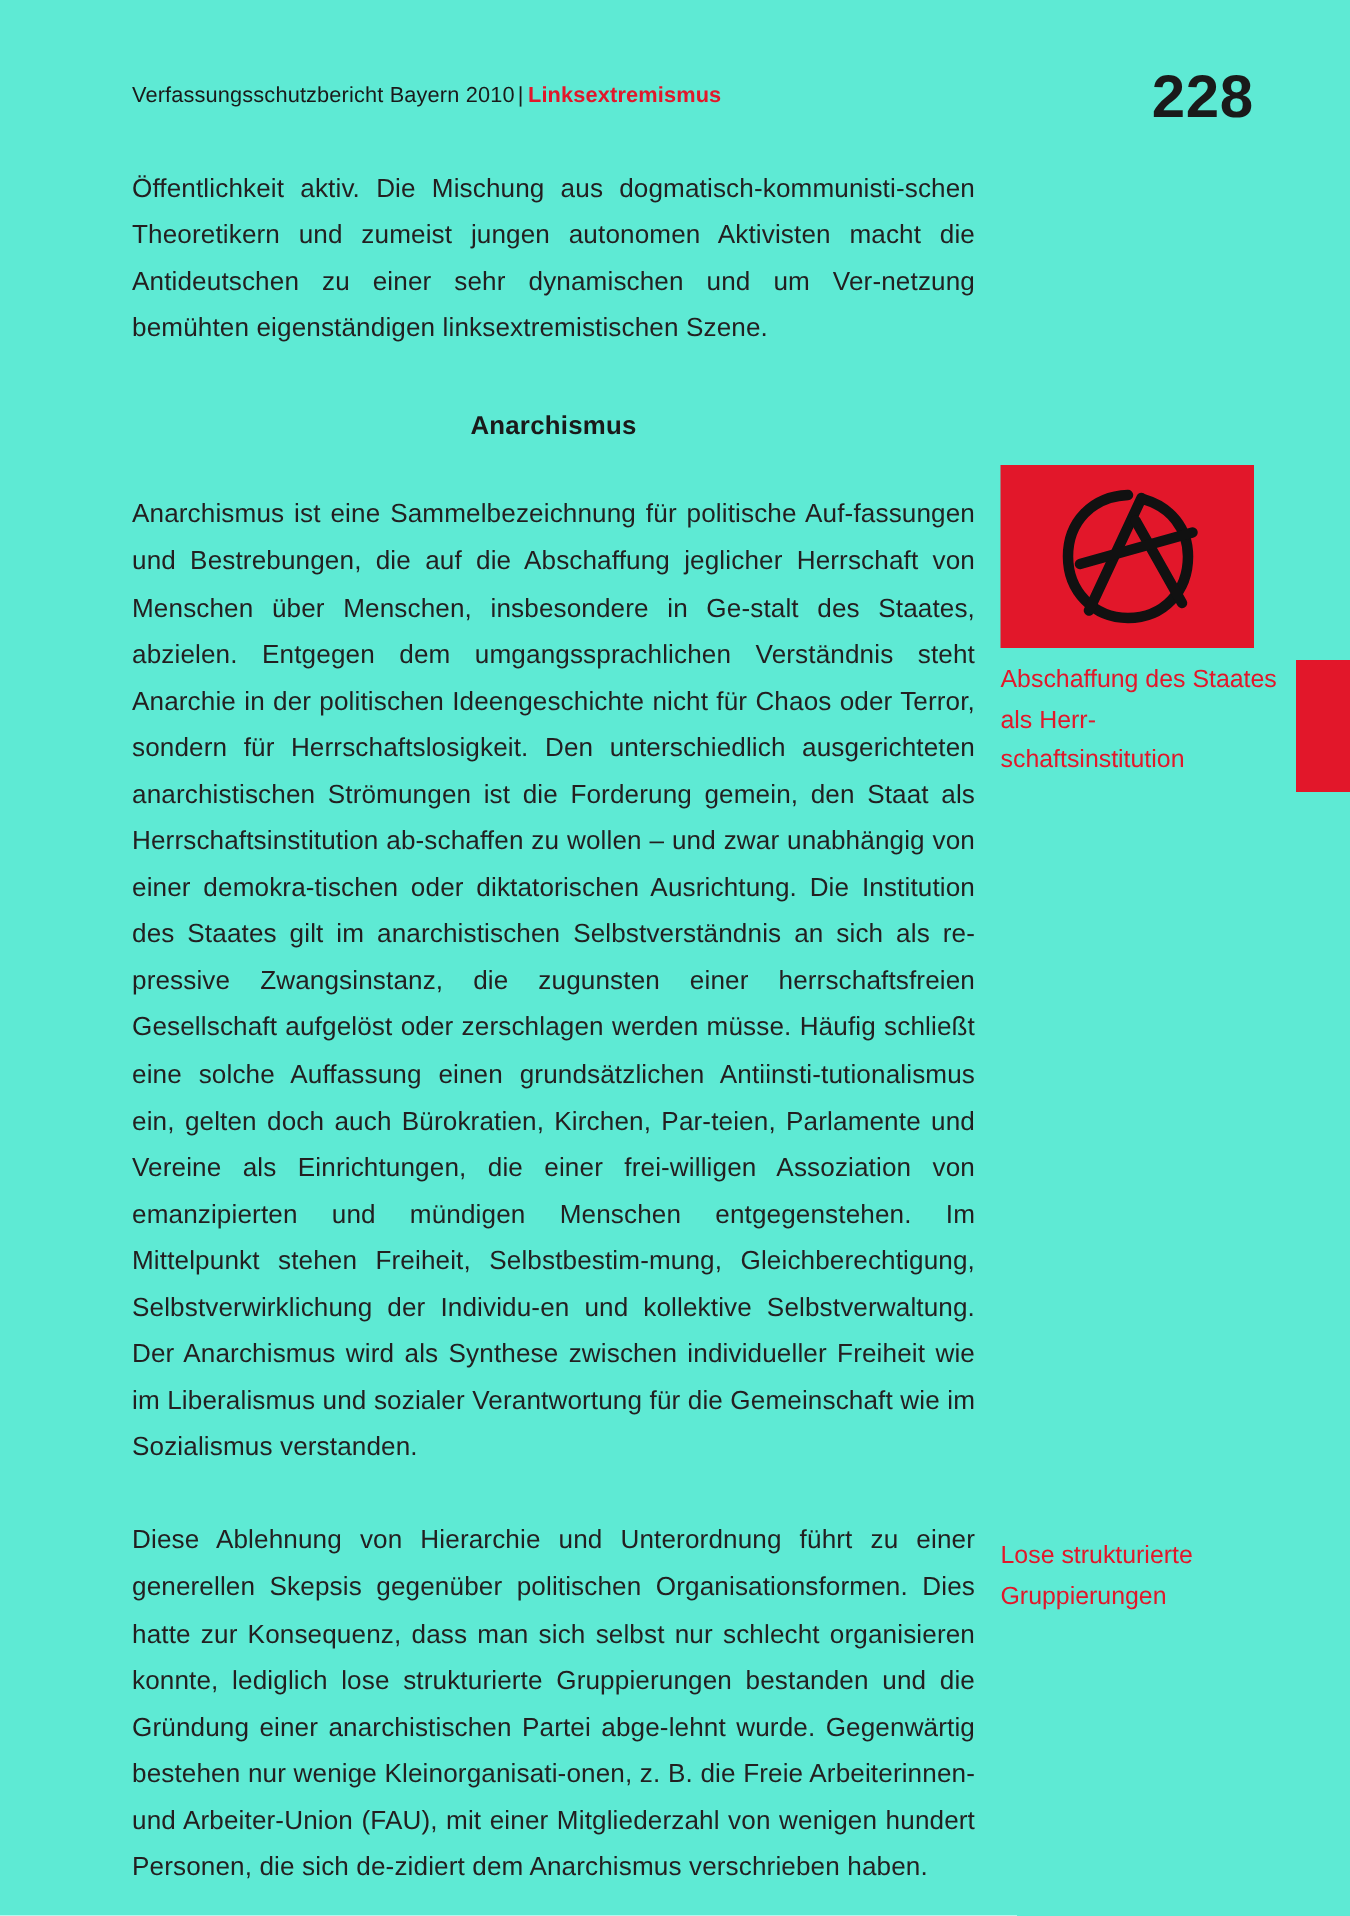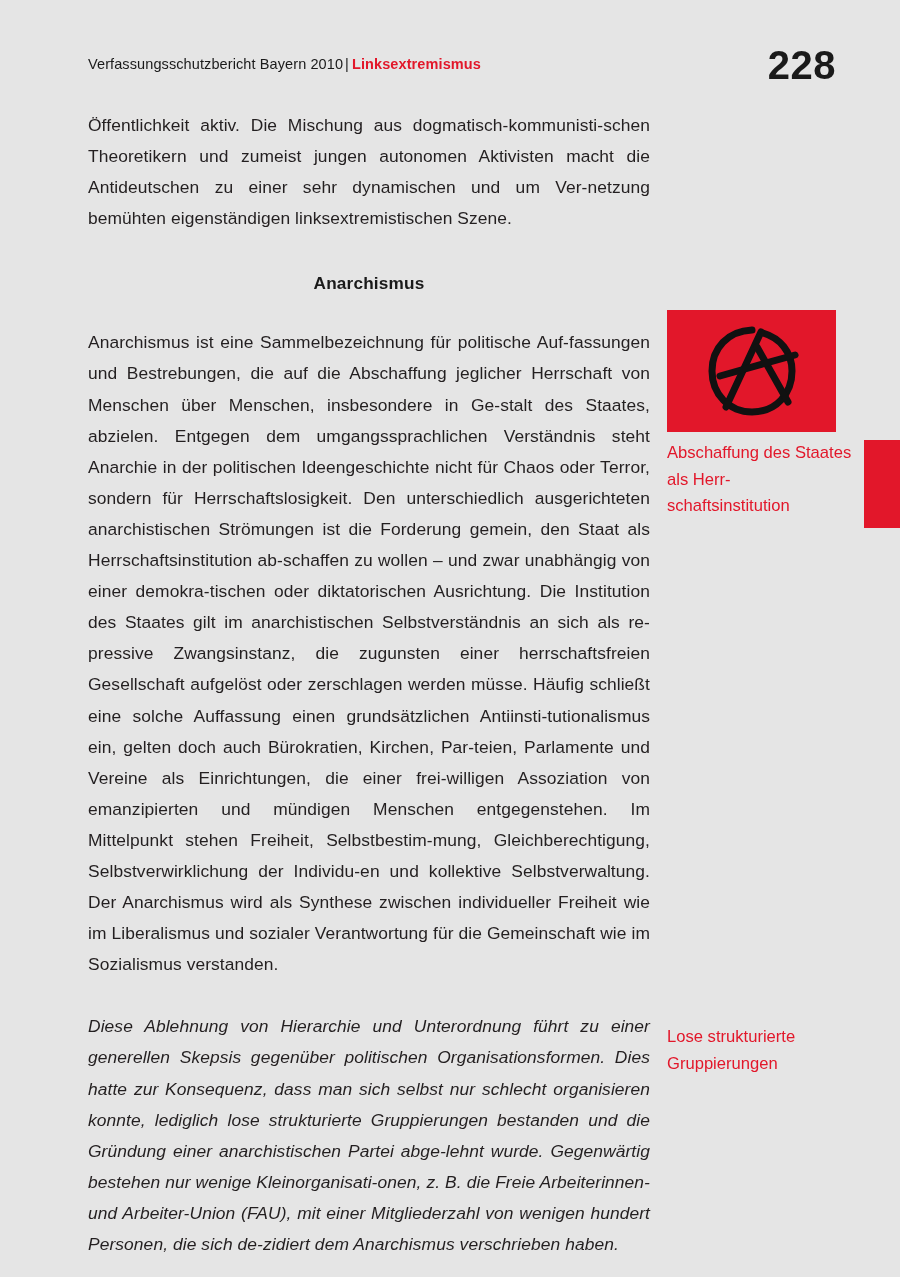--- a/index.html
+++ b/index.html
@@ -8,21 +8,21 @@
     background: #ffffff;
   }
   body {
     font-family: "Liberation Sans", sans-serif;
     -webkit-font-smoothing: antialiased;
   }
   .page {
     position: relative;
     width: 900px;
     height: 1277px;
-    background: #e5e5e5;
+    background: #5eead4;
     overflow: hidden;
   }
 
   
   .header {
     position: absolute;
     left: 88px;
     top: 56px;
     font-size: 14.5px;
     letter-spacing: 0.1px;
@@ -60,21 +60,20 @@
     font-size: 17.4px;
     line-height: 31.1px;
     color: #231f20;
     text-align: justify;
     text-justify: inter-word;
     letter-spacing: 0.005em;
     hyphens: manual;
   }
   p.body + p.body {
     margin-top: 31px;
-    font-style: italic;
   }
   h2.subhead {
     margin: 34px 0 0 0;
     font-size: 17.2px;
     line-height: 31px;
     font-weight: bold;
     color: #1a1a1a;
     letter-spacing: 0.01em;
     text-align: center;
   }

